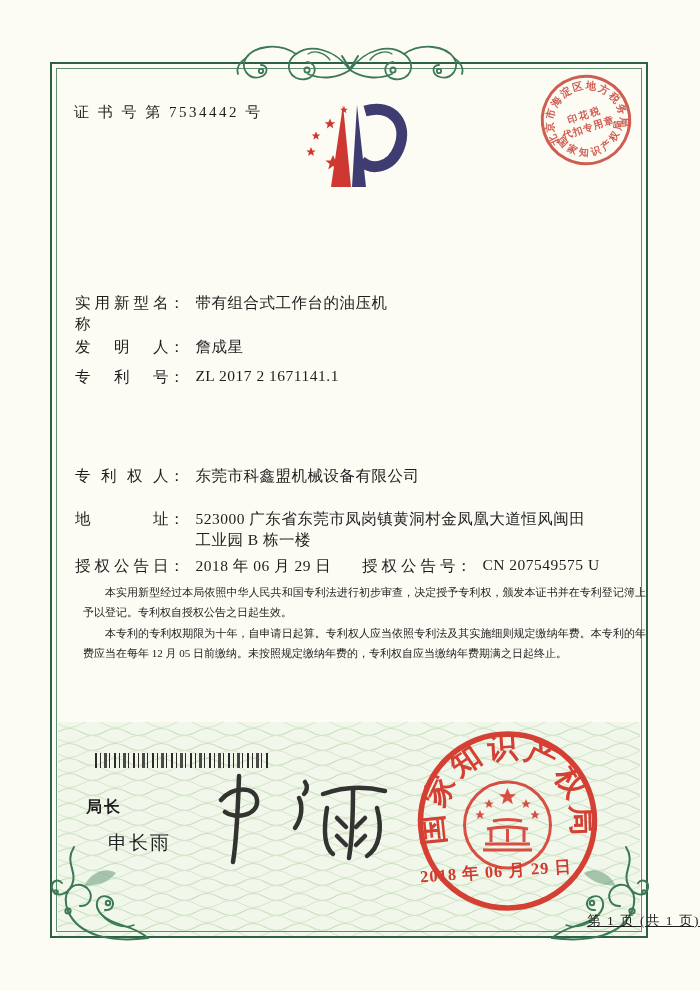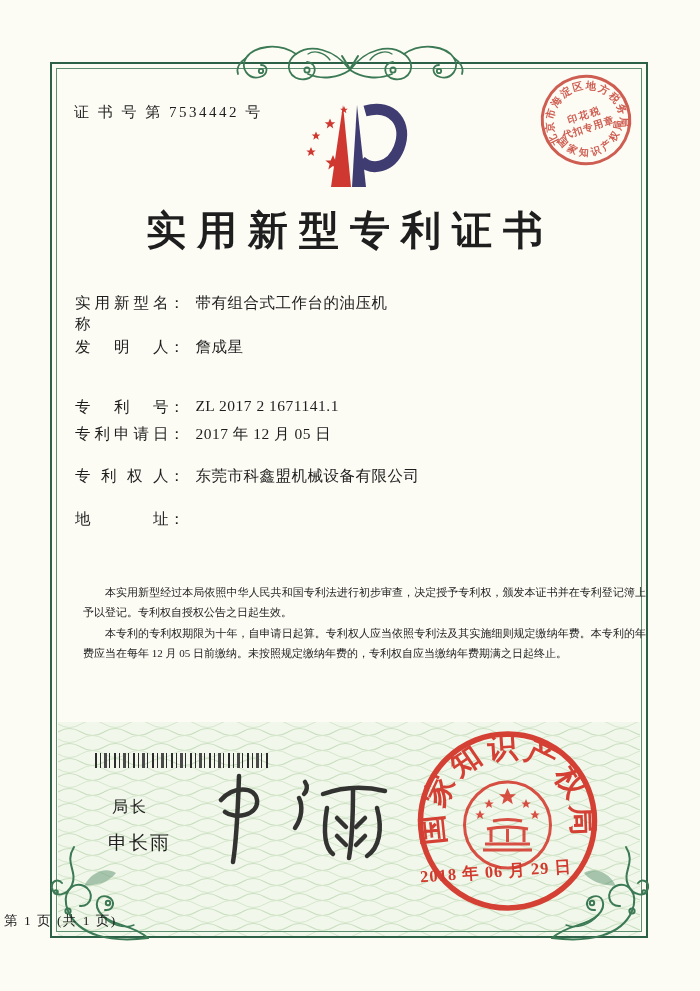--- a/index.html
+++ b/index.html
@@ -25,27 +25,27 @@
   .fvalue{display:inline-block;margin-left:6px;vertical-align:top;max-width:440px;}
   .groupB{position:absolute;left:287px;top:0;}
   
   .legal{left:83px;top:582px;width:563px;font-size:11px;line-height:20.4px;text-align:justify;}
   .legal p{margin:0;text-indent:2em;}
   
   .barcode{left:95px;top:753px;width:176px;height:15px;
     background:repeating-linear-gradient(90deg,
       #2c2c2c 0 2px,transparent 2px 5px,#2c2c2c 5px 6px,transparent 6px 9px,
       #4a4a4a 9px 12px,transparent 12px 14px,#2c2c2c 14px 15px,transparent 15px 19px);}
-  .director-label{left:112px;top:797px;font-size:16px;letter-spacing:2px;}
+  .director-label{left:86px;top:797px;font-size:16px;letter-spacing:2px;font-weight:bold;}
   .director-name{left:108px;top:830px;font-size:19px;letter-spacing:2px;}
   .signature{left:205px;top:760px;}
   .grant-seal{left:412px;top:725px;opacity:.95;}
   .seal-date{left:420px;top:861px;font-size:16.5px;color:#d23a2e;letter-spacing:1px;
     transform:rotate(-4deg);font-weight:600;white-space:nowrap;}
-  .footer{left:4px;right:0;top:912px;text-align:left;font-size:13.5px;letter-spacing:1.5px;}
+  .footer{left:12px;right:0;top:912px;text-align:right;font-size:13.5px;letter-spacing:1.5px;text-decoration:underline;}
   
   .tax-seal{left:539px;top:73px;transform:rotate(-18deg);opacity:.88;}
   .flourish-top{left:210px;top:36px;}
   .corner-left{left:40px;top:843px;}
   .corner-right{left:548px;top:843px;transform:scaleX(-1);}
   svg{display:block;}
 </style>
 </head>
 <body>
 
@@ -136,45 +136,50 @@
     <path d="M79,16 C108,8 122,30 113,53 C105,73 86,76 75,66" fill="none" stroke="#3f3c72" stroke-width="11"></path>
     <g fill="#cf3830">
       <use href="#st" transform="translate(58,15) scale(4)"></use>
       <use href="#st" transform="translate(44,29) scale(5.5)"></use>
       <use href="#st" transform="translate(30,41) scale(4.5)"></use>
       <use href="#st" transform="translate(25,57) scale(5)"></use>
       <use href="#st" transform="translate(47,68) scale(8)"></use>
     </g>
   </svg>
 
-  <div class="abs title">实用新型专利证书</div>
 
   <div class="row" style="top:293px">
     <span class="flabel">实用新型名称</span><span class="colon">：</span>
     <span class="fvalue">带有组合式工作台的油压机</span>
   </div>
   <div class="row" style="top:337px">
     <span class="flabel">发明人</span><span class="colon">：</span>
     <span class="fvalue">詹成星</span>
   </div>
-  <div class="row" style="top:397px">
+  <div class="row" style="top:367px">
     <span class="flabel">专利号</span><span class="colon">：</span>
     <span class="fvalue">ZL 2017 2 1671141.1</span>
-  </div>
-  <div class="row" style="top:424px">
-    <span class="flabel">专利申请日</span><span class="colon">：</span>
-    <span class="fvalue">2017 年 12 月 05 日</span>
   </div>
   <div class="row" style="top:466px">
     <span class="flabel">专利权人</span><span class="colon">：</span>
     <span class="fvalue">东莞市科鑫盟机械设备有限公司</span>
   </div>
   <div class="row" style="top:509px">
     <span class="flabel">地址</span><span class="colon">：</span>
     <span class="fvalue">
+      <div>523000 广东省东莞市凤岗镇黄洞村金凤凰大道恒风闽田</div>
+      <div>工业园 B 栋一楼</div>
+    </span>
+  </div>
+  <div class="row" style="top:556px">
+    <span class="flabel">授权公告日</span><span class="colon">：</span>
+    <span class="fvalue">2018 年 06 月 29 日</span>
+    <span class="groupB">
+      <span class="flabel">授权公告号</span><span class="colon">：</span>
+      <span class="fvalue">CN 207549575 U</span>
     </span>
   </div>
 
   <div class="abs legal">
     <p>本实用新型经过本局依照中华人民共和国专利法进行初步审查，决定授予专利权，颁发本证书并在专利登记簿上予以登记。专利权自授权公告之日起生效。</p>
     <p>本专利的专利权期限为十年，自申请日起算。专利权人应当依照专利法及其实施细则规定缴纳年费。本专利的年费应当在每年 12 月 05 日前缴纳。未按照规定缴纳年费的，专利权自应当缴纳年费期满之日起终止。</p>
   </div>
 
   <div class="abs barcode"></div>
 

